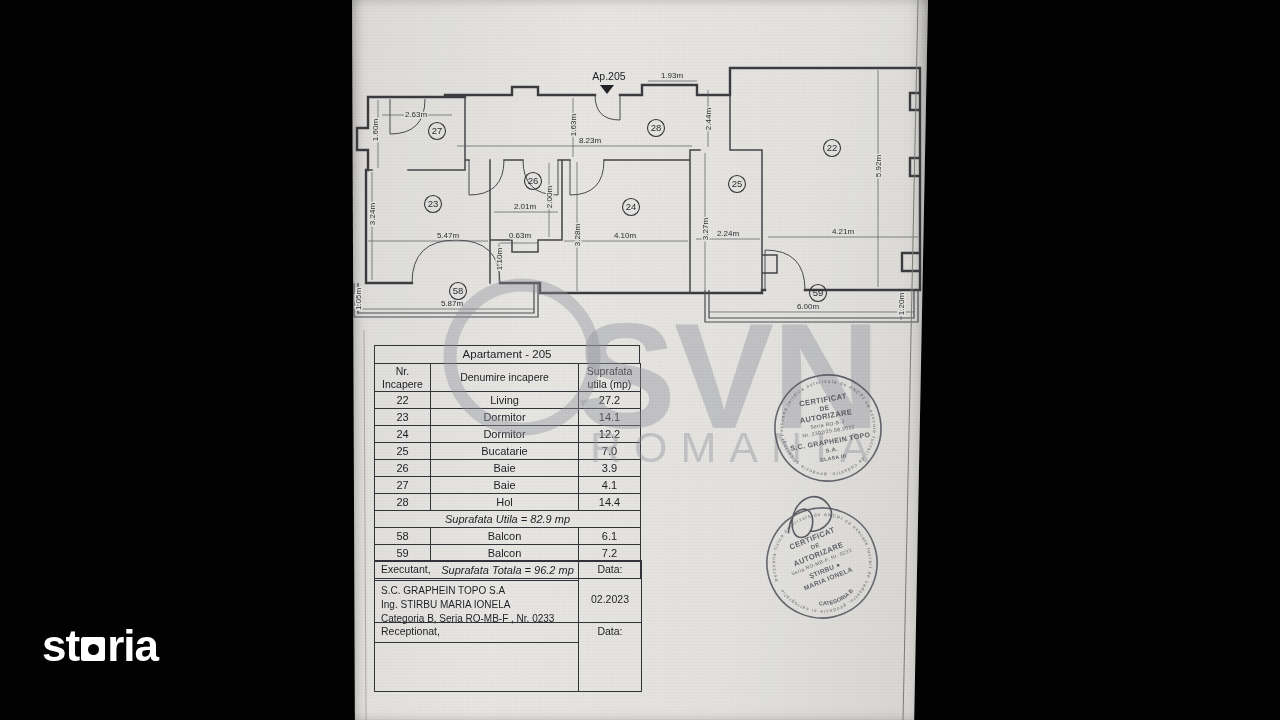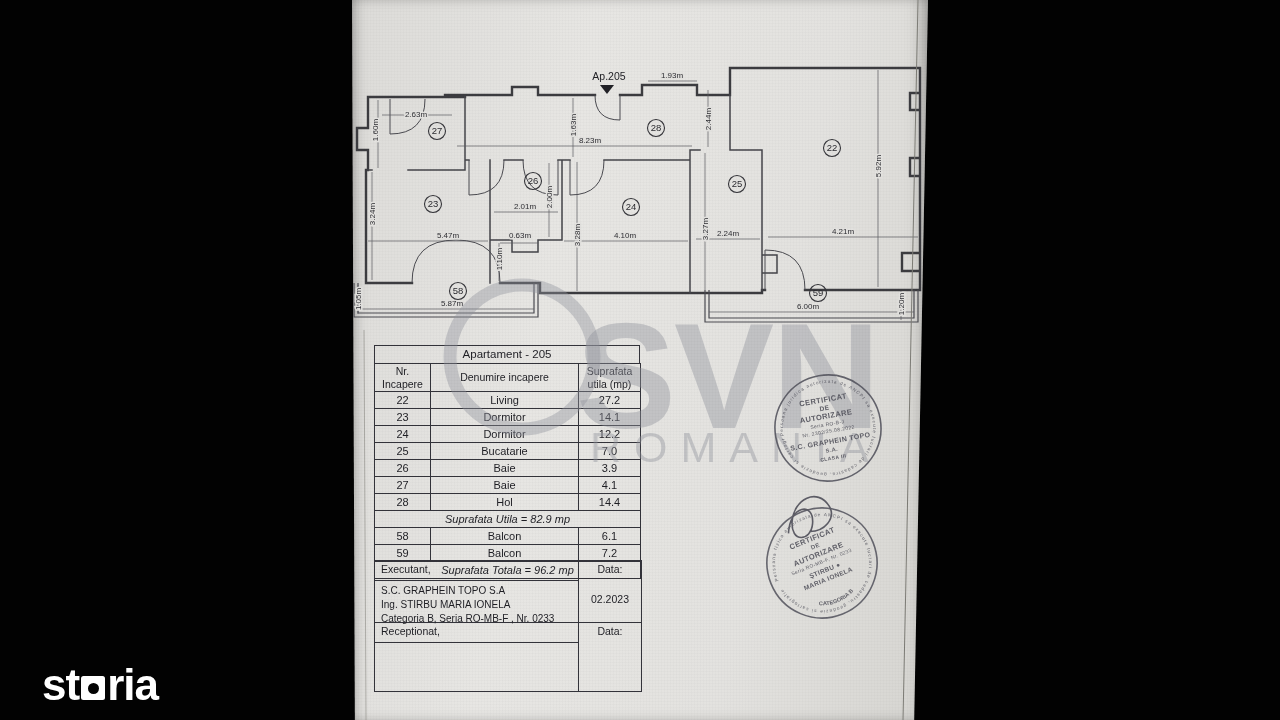--- a/index.html
+++ b/index.html
@@ -43,21 +43,21 @@
            padding:2px 0 0 6px;box-sizing:border-box;}
   .signoff .datecell{border-bottom:1.2px solid #33333a;display:flex;flex-direction:column;
            align-items:center;box-sizing:border-box;padding-top:2px;grid-column:2;}
   .signoff .datecell .dateval{flex:1;display:flex;align-items:center;font-size:10.5px;}
   .signoff .lines{font-size:10px;line-height:1.38;padding-top:3px;}
   .signoff .norb{border-bottom:none;}
   .edge{font-size:4.6px;letter-spacing:1.1px;fill:#55555f;}
   .cat{font-size:5.6px;font-weight:bold;fill:#50505a;}
   .wm{fill:rgba(146,148,157,.42);}
   
-  .storia{position:absolute;left:42px;top:663px;color:#fff;font-size:44px;font-weight:bold;
+  .storia{position:absolute;left:42px;top:624px;color:#fff;font-size:44px;font-weight:bold;
           letter-spacing:-1px;line-height:44px;}
   .sq-o{display:inline-block;width:24px;height:24px;background:#fff;border-radius:2.5px;
         position:relative;margin:0 2px;}
   .sq-o .hole{position:absolute;left:50%;top:50%;width:11px;height:11px;margin:-5.5px 0 0 -5.5px;
         background:#020202;border-radius:50%;}
 </style>
 </head>
 <body>
 
 <div class="stage">

